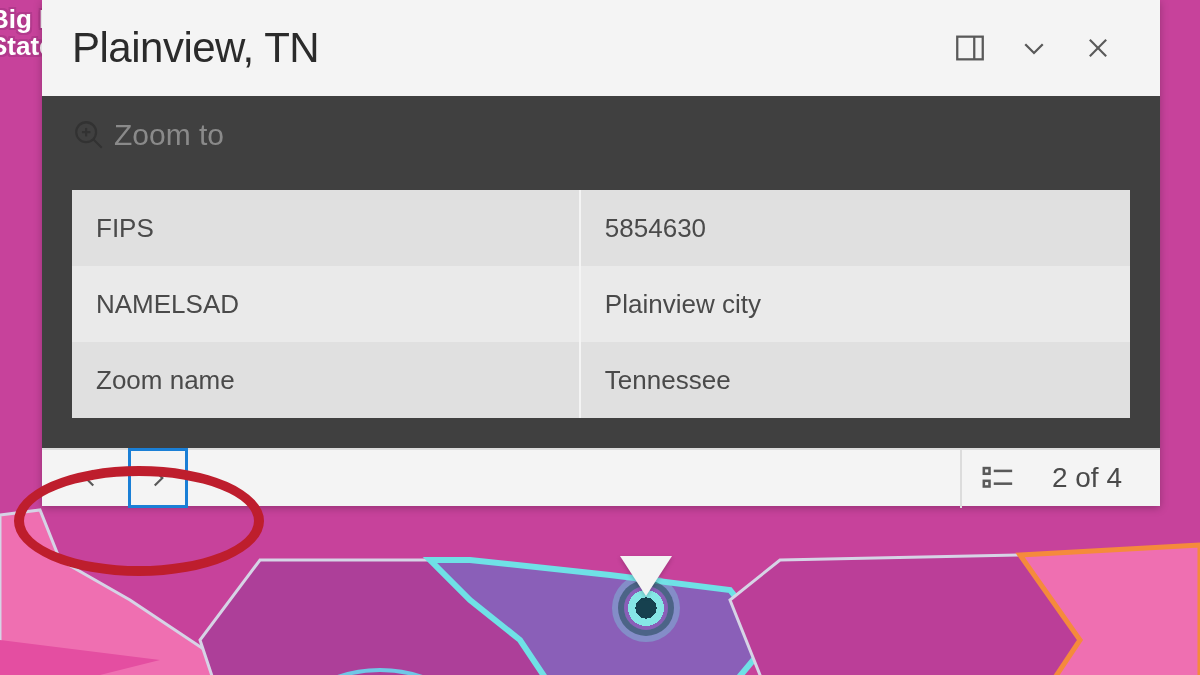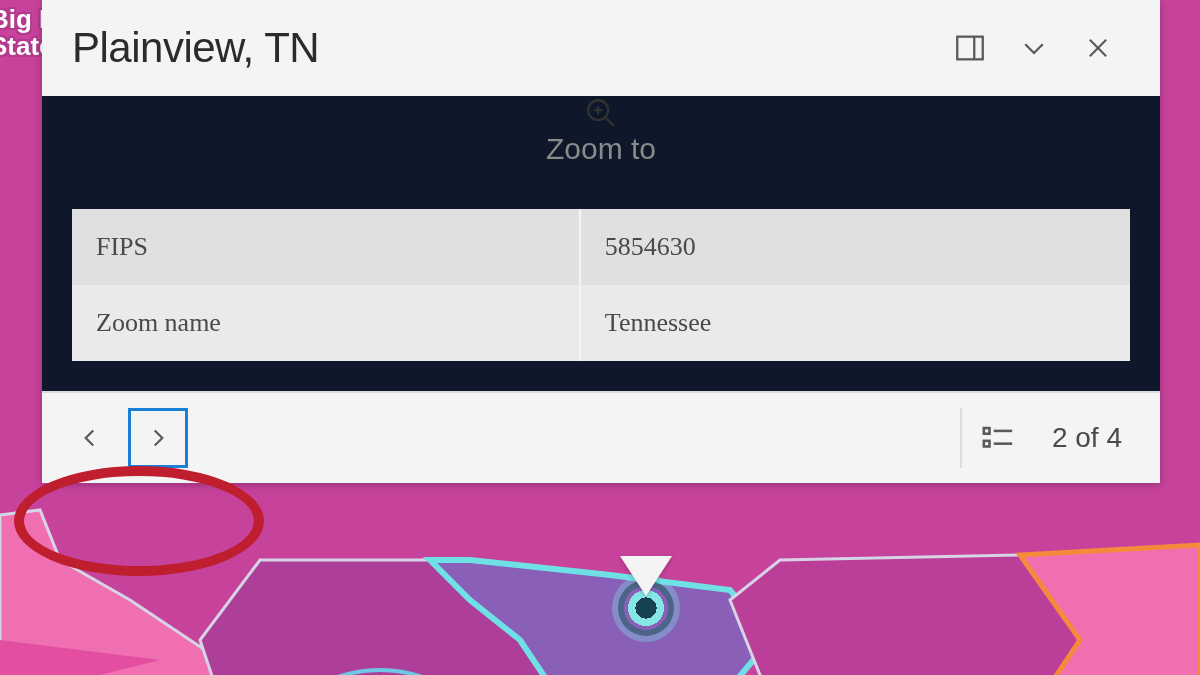--- a/index.html
+++ b/index.html
@@ -28,21 +28,21 @@
                  -2px -2px #b33a8d, 2px 2px #b33a8d, -2px 2px #b33a8d, 2px -2px #b33a8d;
     line-height: 1.05;
   }
 
   
   .popup {
     position: absolute;
     top: 0;
     left: 42px;
     width: 1118px;
-    background: #0f172a;
+    background: #404040;
     box-shadow: 0 2px 8px rgba(0,0,0,.25);
     display: flex;
     flex-direction: column;
   }
   .popup-header {
     display: flex;
     align-items: center;
     height: 96px;
     padding: 0 30px 0 30px;
     background: #f4f4f4;
@@ -62,51 +62,49 @@
   .hdr-btn svg { display: block; }
 
   .popup-body {
     padding: 0 30px 30px 30px;
   }
 
   .zoom-row {
     display: flex;
     align-items: center;
     height: 78px;
-    gap: 2px;
+    gap: 8px;
     color: #8a8a8a;
     font-size: 30px;
     font-weight: 300;
     border-bottom: 1px solid rgba(0,0,0,0);
-    flex-direction: column;
   }
   .zoom-row svg { color: #323232; }
 
   .attr-table {
-    margin-top: 35px;
+    margin-top: 16px;
     width: 100%;
     border-collapse: collapse;
-    font-family: Liberation Serif, serif;
   }
   .attr-table tr { height: 76px; }
   .attr-table tr:nth-child(odd)  td { background: #e0e0e0; }
   .attr-table tr:nth-child(even) td { background: #eaeaea; }
   .attr-table td {
     font-size: 26px;
     font-weight: 300;
     color: #4a4a4a;
     padding: 0 24px;
     vertical-align: middle;
   }
   .attr-table td:first-child { width: 48%; border-right: 2px solid #f4f4f4; }
 
   .popup-footer {
     display: flex;
     align-items: center;
-    height: 92px;
+    height: 58px;
     border-top: 2px solid #dcdcdc;
     padding: 0 18px 0 18px;
     background: #f4f4f4;
   }
   .pager-btn {
     width: 60px; height: 60px;
     display: flex; align-items: center; justify-content: center;
     color: #595959;
     margin-right: 8px;
   }
@@ -217,20 +215,24 @@
       <span>Zoom to</span>
     </div>
 
     <table class="attr-table">
       <tbody>
         <tr>
           <td>FIPS</td>
           <td>5854630</td>
         </tr>
         <tr>
+          <td>NAMELSAD</td>
+          <td>Plainview city</td>
+        </tr>
+        <tr>
           <td>Zoom name</td>
           <td>Tennessee</td>
         </tr>
       </tbody>
     </table>
   </div>
 
   <div class="popup-footer">
     <div class="pager-btn">
       <svg width="26" height="26" viewBox="0 0 24 24" fill="none" stroke="currentColor" stroke-width="2">

